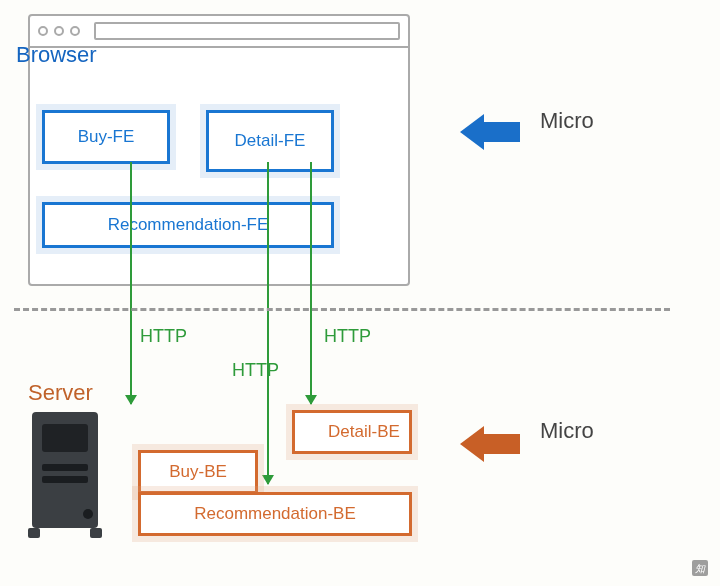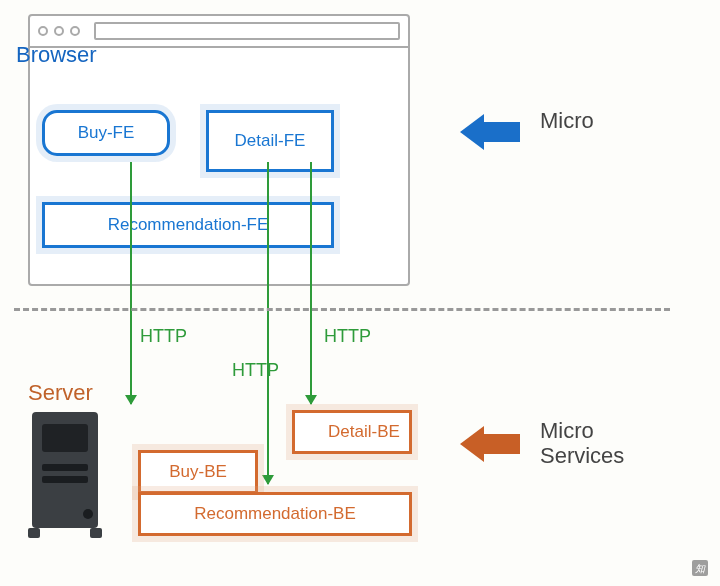--- a/index.html
+++ b/index.html
@@ -52,21 +52,21 @@
       position: absolute;
       border: 3px solid #1976d2;
       background: #fff;
       color: #1976d2;
       font-size: 17px;
       display: flex;
       align-items: center;
       justify-content: center;
       box-shadow: 0 0 0 6px rgba(137,178,221,0.22);
     }
-    .buy-fe { left: 42px; top: 110px; width: 128px; height: 46px; border-radius: 15px; }
+    .buy-fe { left: 42px; top: 110px; width: 128px; height: 54px; }
     .detail-fe { left: 206px; top: 110px; width: 128px; height: 62px; }
     .rec-fe { left: 42px; top: 202px; width: 292px; height: 46px; }
 
     .dashed-line {
       position: absolute;
       left: 14px;
       top: 308px;
       width: 656px;
       border-top: 3px dashed #999;
     }
@@ -222,21 +222,20 @@
 
 <div class="be-box buy-be">Buy-BE</div>
 <div class="be-box detail-be">Detail-BE</div>
 <div class="be-box rec-be">Recommendation-BE</div>
 
 <svg class="arrow-orange" viewBox="0 0 60 36">
   <polygon points="0,18 24,0 24,8 60,8 60,28 24,28 24,36" fill="#c85f26"></polygon>
 </svg>
 <div class="label-microsvc">
   <span>Micro</span><br>
-  <span>Services</span>
 </div>
 
 <div class="watermark">
   <svg width="16" height="16" viewBox="0 0 16 16">
     <rect width="16" height="16" rx="2" fill="rgba(64,64,64,0.5)"></rect>
     <text x="8" y="12" font-size="10" text-anchor="middle" fill="#fff" font-family="sans-serif">知</text>
   </svg>
 </div>
 
 </body></html>

